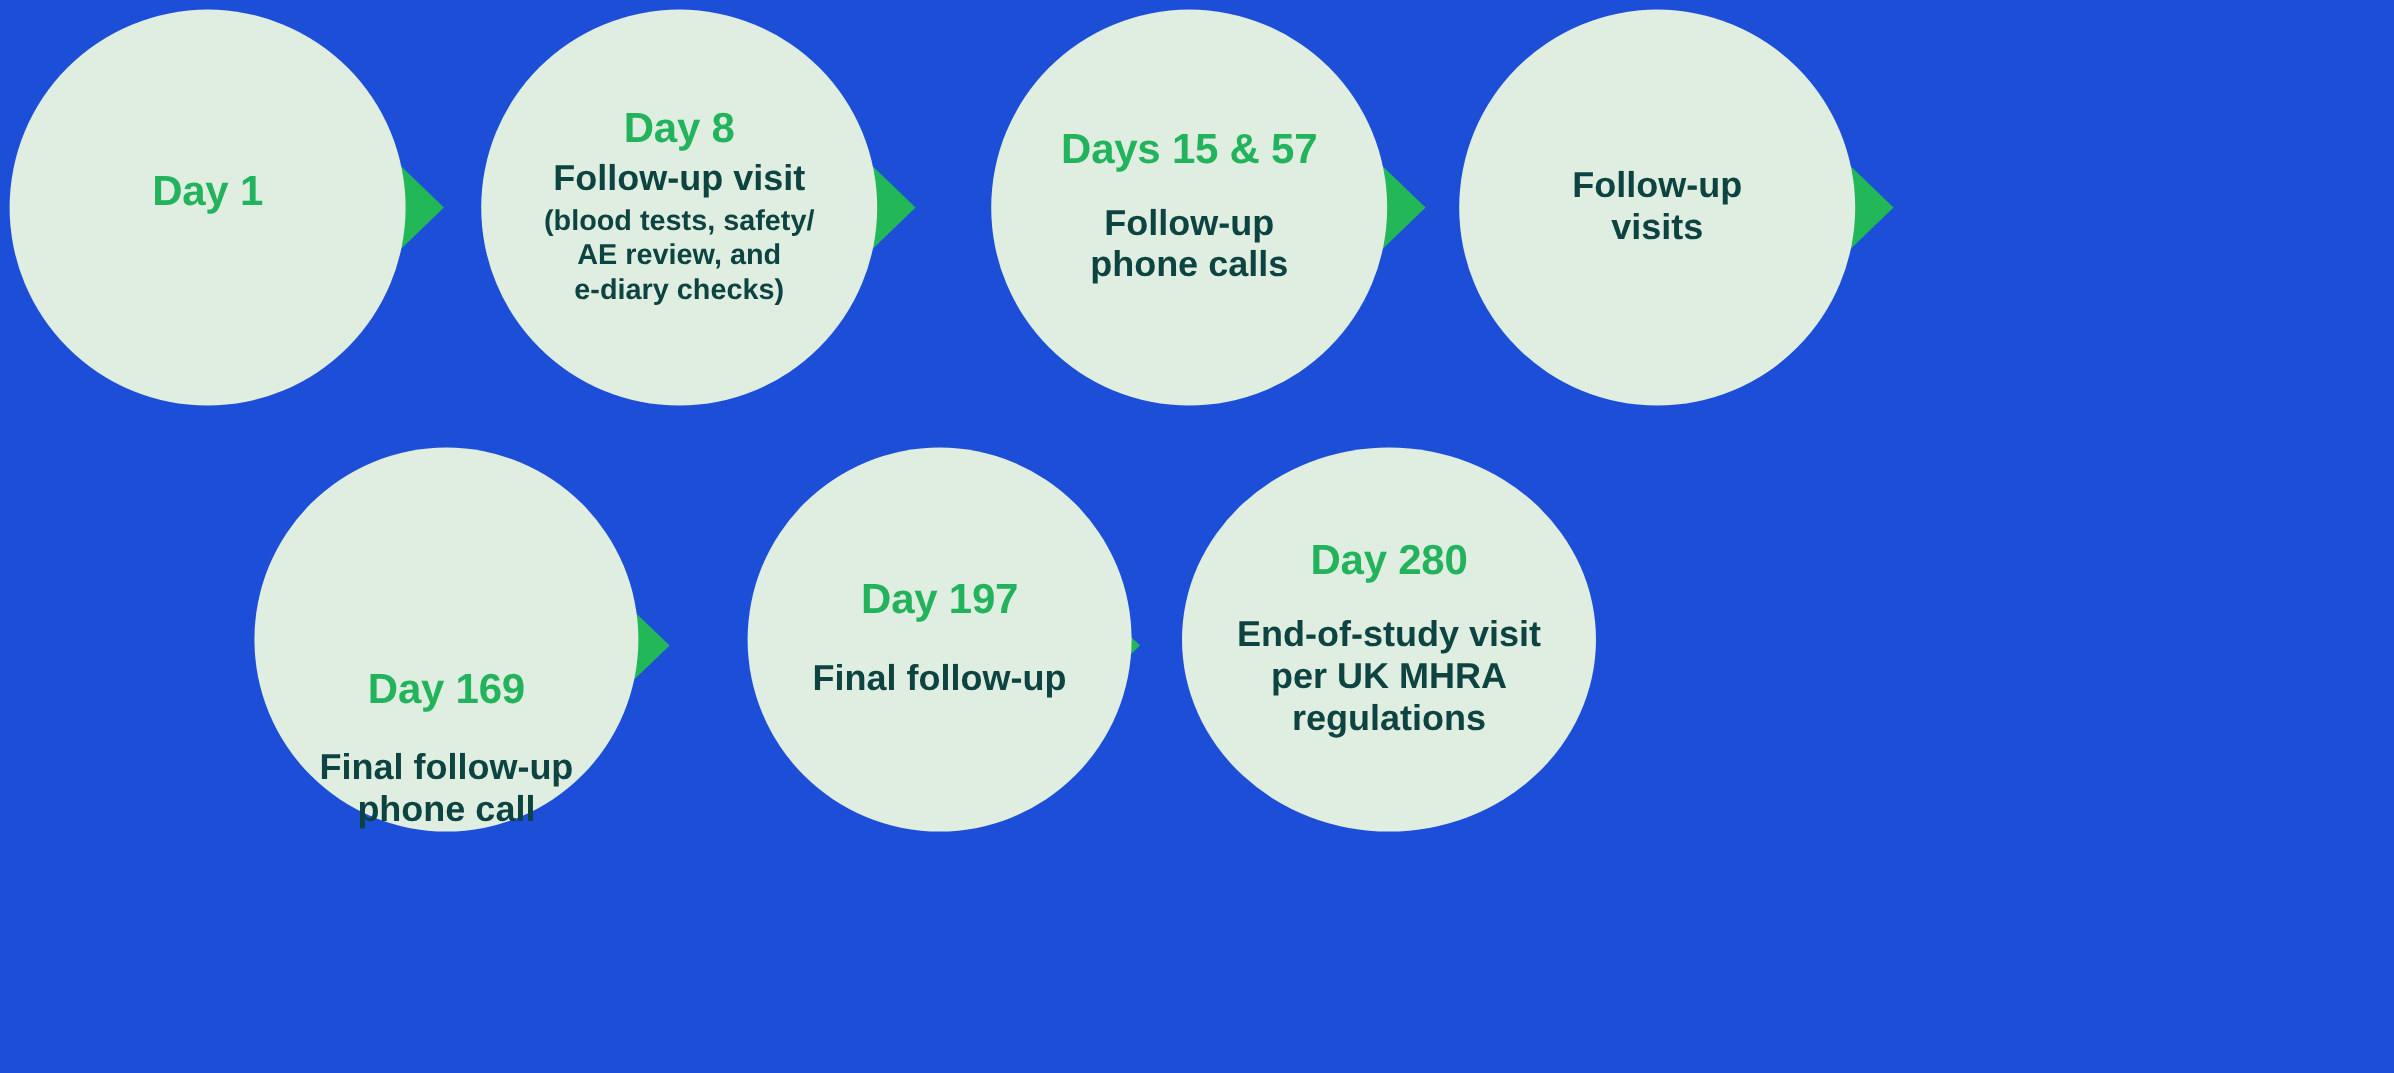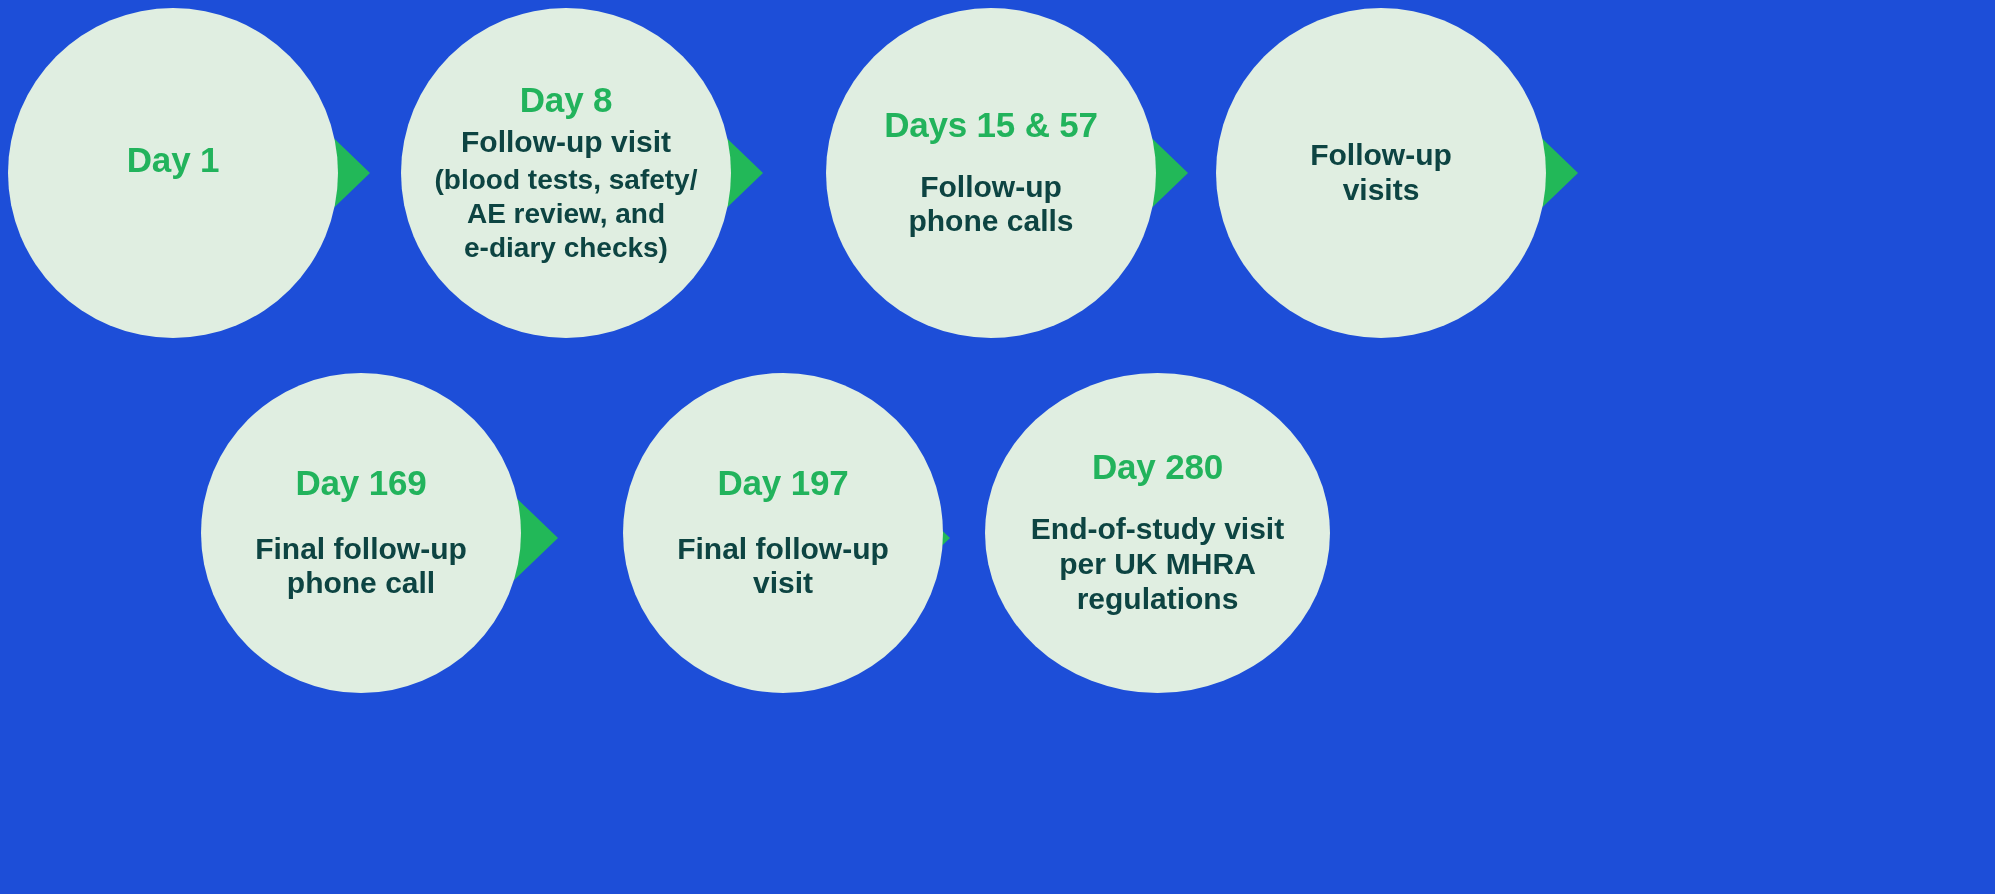--- a/index.html
+++ b/index.html
@@ -73,34 +73,34 @@
   #node-1 { left: 401px;  top: 8px;   width: 330px; height: 330px; }
   #node-2 { left: 826px;  top: 8px;   width: 330px; height: 330px; }
   #node-3 { left: 1216px; top: 8px;   width: 330px; height: 330px; }
 
   #arrow-0 { left: 318px;  top: 123px; }
   #arrow-1 { left: 711px;  top: 123px; }
   #arrow-2 { left: 1136px; top: 123px; }
   #arrow-3 { left: 1526px; top: 123px; }
 
   
-  #node-4 { left: 201px;  top: 373px; width: 320px; height: 320px; }
+  #node-4 { left: 212px;  top: 373px; width: 320px; height: 320px; justify-content: flex-end; }
   #node-5 { left: 623px;  top: 373px; width: 320px; height: 320px; }
   #node-6 { left: 985px;  top: 373px; width: 345px; height: 320px; }
 
   #arrow-4 { left: 506px; top: 488px; }
   #arrow-5 { left: 898px; top: 488px; }
 
   
   #node-0 .node-day  { font-size: 35px; margin-bottom: 26px; }
   #node-0 .node-body { font-size: 30px; }
 
   #node-1 .node-day  { font-size: 35px; margin-bottom: 6px; text-align: right; }
   #node-1 .node-body { font-size: 30px; margin-bottom: 4px; }
-  #node-1 .node-sub  { font-size: 28px; }
+  #node-1 .node-sub  { font-size: 24px; }
 
   #node-2 .node-day  { font-size: 35px; margin-bottom: 26px; }
   #node-2 .node-body { font-size: 30px; }
 
   #node-3 .node-day  { font-size: 35px; margin-bottom: 26px; }
   #node-3 .node-body { font-size: 30px; }
 
   #node-4 .node-day  { font-size: 35px; margin-bottom: 30px; }
   #node-4 .node-body { font-size: 30px; }
 
@@ -158,21 +158,20 @@
       <span class="line">Final follow-up</span>
       <span class="line">phone call</span>
     </div>
   </div>
   <div class="arrow" id="arrow-4"></div>
 
   <div class="node" id="node-5">
     <div class="node-day">Day 197</div>
     <div class="node-body">
       <span class="line">Final follow-up</span>
-      <span class="line">visit</span>
     </div>
   </div>
   <div class="arrow" id="arrow-5"></div>
 
   <div class="node" id="node-6">
     <div class="node-day">Day 280</div>
     <div class="node-body">
       <span class="line">End-of-study visit</span>
       <span class="line">per UK MHRA</span>
       <span class="line">regulations</span>

